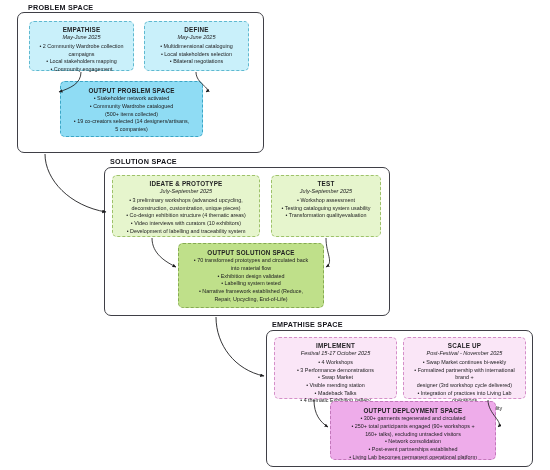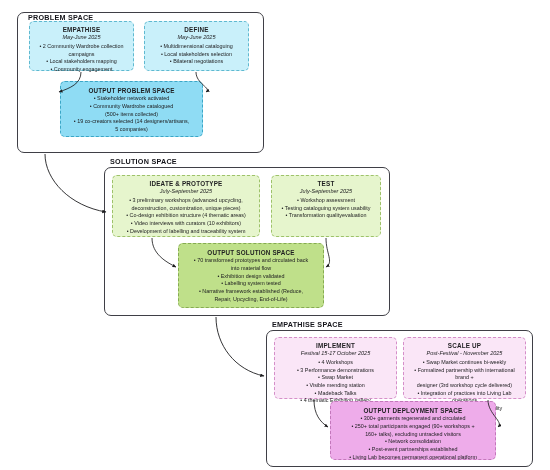--- a/index.html
+++ b/index.html
@@ -113,21 +113,21 @@
   .out-deploy {
     background: #eeacea;
     border: 1px dashed #c377bb;
   }
 </style>
 </head>
 <body>
 
 <div id="canvas">
 
-  <div class="space-title" style="left:28px; top:13px;">PROBLEM SPACE</div>
+  <div class="space-title" style="left:28px; top:3px;">PROBLEM SPACE</div>
   <div class="space" style="left:17px; top:12px; width:247px; height:141px;"></div>
 
   <div class="card phase-problem" style="left:29px; top:21px; width:105px; height:50px;">
     <div class="card-title">EMPATHISE</div>
     <div class="card-sub">May-June 2025</div>
     <ul class="card-list">
         <li>2 Community Wardrobe collection</li>
         <li class="cont">campaigns</li>
         <li>Local stakeholders mapping</li>
         <li>Community engagement</li>

